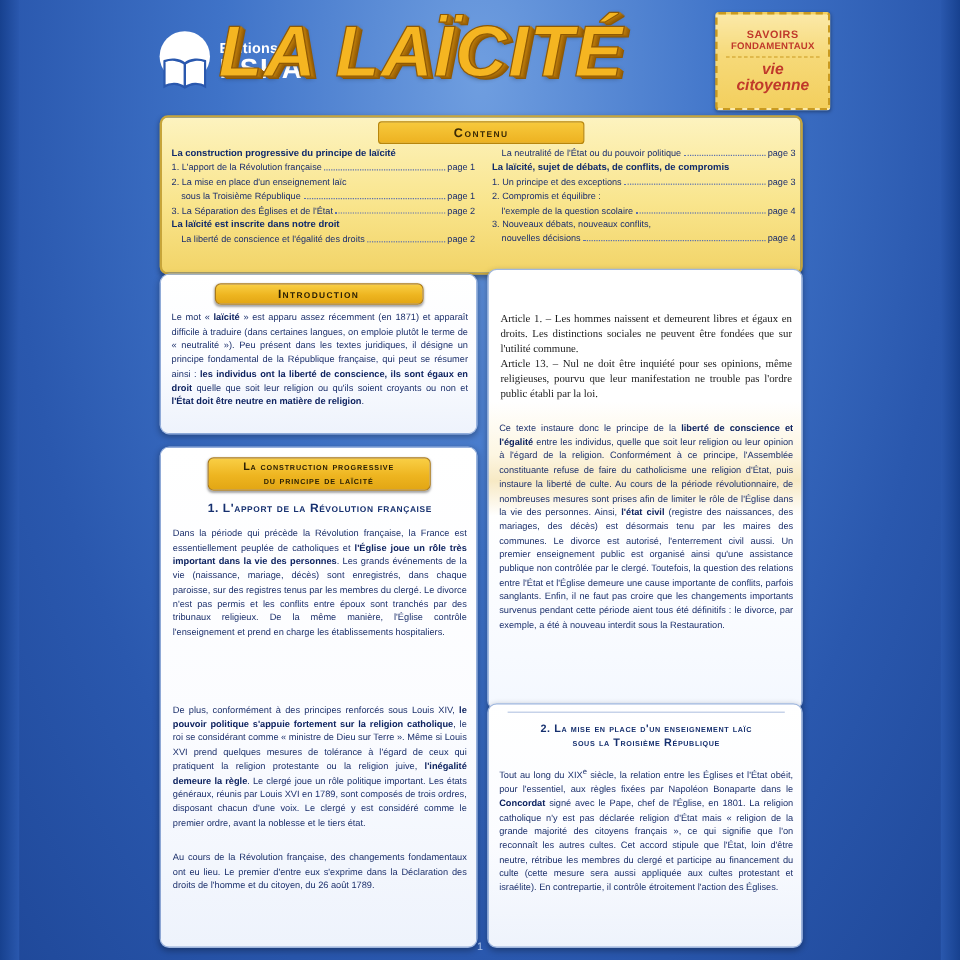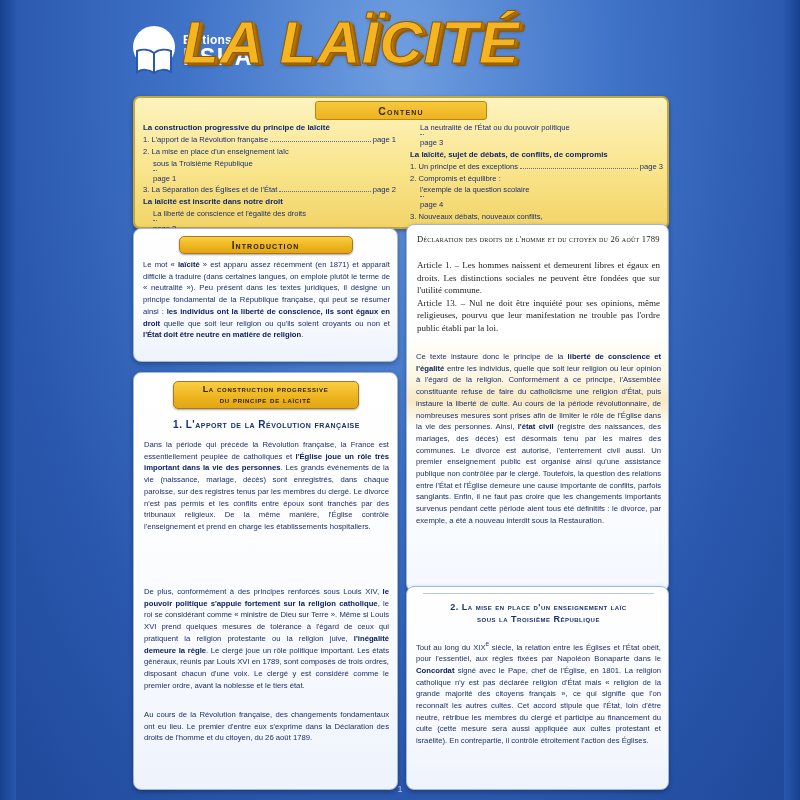--- a/index.html
+++ b/index.html
@@ -70,21 +70,21 @@
     background:linear-gradient(180deg,#f7c93c 0%,#edb221 100%);
     border:1px solid #b8860b;border-radius:3px;
     display:flex;align-items:center;justify-content:center;
     font-size:10.5px;font-weight:bold;color:#3a2a05;letter-spacing:1.2px;
     font-variant:small-caps;
   }
   .contenu-cols{position:absolute;left:8px;top:24px;width:520px;display:flex;gap:14px;}
   .contenu-col{width:255px;font-size:7.6px;color:#1d2f6e;line-height:1.55;}
   .toc-head{font-weight:bold;color:#102a6b;font-size:7.9px;}
   .toc-row{display:flex;align-items:baseline;white-space:nowrap;}
-  .toc-row.ind{padding-left:8px;flex-direction:column;}
+  .toc-row.ind{padding-left:8px;}
   .toc-lbl{flex:0 0 auto;}
   .toc-dots{flex:1 1 auto;border-bottom:1px dotted #5a6fae;margin:0 2px 2px 2px;min-width:4px;}
   .toc-pg{flex:0 0 auto;}
 
   
   .wbox{
     position:absolute;
     background:linear-gradient(180deg,#ffffff 0%,#fbfcff 55%,#eef3fc 100%);
     border:1px solid #9fb6dd;border-radius:8px;
     box-shadow:0 2px 5px rgba(0,0,0,.3);
@@ -177,20 +177,26 @@
         </svg>
       </div>
       <div class="logo-text">
         <div class="l1">Editions</div>
         <div class="l2">ESKA</div>
       </div>
     </div>
 
     <div class="main-title">LA LAÏCITÉ</div>
 
+    <div class="badge">
+      <div class="b1">SAVOIRS</div>
+      <div class="b2">FONDAMENTAUX</div>
+      <div class="b3">vie</div>
+      <div class="b4">citoyenne</div>
+    </div>
   </div>
 
   <div class="contenu-panel">
     <div class="contenu-title">Contenu</div>
     <div class="contenu-cols">
       <div class="contenu-col" id="toc-left">
           <div class="toc-head">La construction progressive du principe de laïcité</div>
           <div class="toc-row">
             <span class="toc-lbl">1. L'apport de la Révolution française</span>
             <span class="toc-dots"></span>
@@ -247,21 +253,20 @@
         </div>
     </div>
   </div>
 
   <div class="wbox intro-box">
     <div class="pill pill-intro">Introduction</div>
     <div class="body-txt intro-txt">Le mot « <b>laïcité</b> » est apparu assez récemment (en 1871) et apparaît difficile à traduire (dans certaines langues, on emploie plutôt le terme de « neutralité »). Peu présent dans les textes juridiques, il désigne un principe fondamental de la République française, qui peut se résumer ainsi : <b>les individus ont la liberté de conscience, ils sont égaux en droit</b> quelle que soit leur religion ou qu'ils soient croyants ou non et <b>l'État doit être neutre en matière de religion</b>.</div>
   </div>
 
   <div class="wbox decl-box">
-    <div class="decl-head">Déclaration des droits de l'homme et du citoyen du 26 août 1789</div>
     <div class="decl-art">
       <div>Article 1. – Les hommes naissent et demeurent libres et égaux en droits. Les distinctions sociales ne peuvent être fondées que sur l'utilité commune.</div>
       <div>Article 13. – Nul ne doit être inquiété pour ses opinions, même religieuses, pourvu que leur manifestation ne trouble pas l'ordre public établi par la loi.</div>
     </div>
     <div class="body-txt decl-body">Ce texte instaure donc le principe de la <b>liberté de conscience et l'égalité</b> entre les individus, quelle que soit leur religion ou leur opinion à l'égard de la religion. Conformément à ce principe, l'Assemblée constituante refuse de faire du catholicisme une religion d'État, puis instaure la liberté de culte. Au cours de la période révolutionnaire, de nombreuses mesures sont prises afin de limiter le rôle de l'Église dans la vie des personnes. Ainsi, <b>l'état civil</b> (registre des naissances, des mariages, des décès) est désormais tenu par les maires des communes. Le divorce est autorisé, l'enterrement civil aussi. Un premier enseignement public est organisé ainsi qu'une assistance publique non contrôlée par le clergé. Toutefois, la question des relations entre l'État et l'Église demeure une cause importante de conflits, parfois sanglants. Enfin, il ne faut pas croire que les changements importants survenus pendant cette période aient tous été définitifs : le divorce, par exemple, a été à nouveau interdit sous la Restauration.</div>
   </div>
 
   <div class="wbox left-box">
     <div class="pill pill-constr">
       <span>La construction progressive</span>

